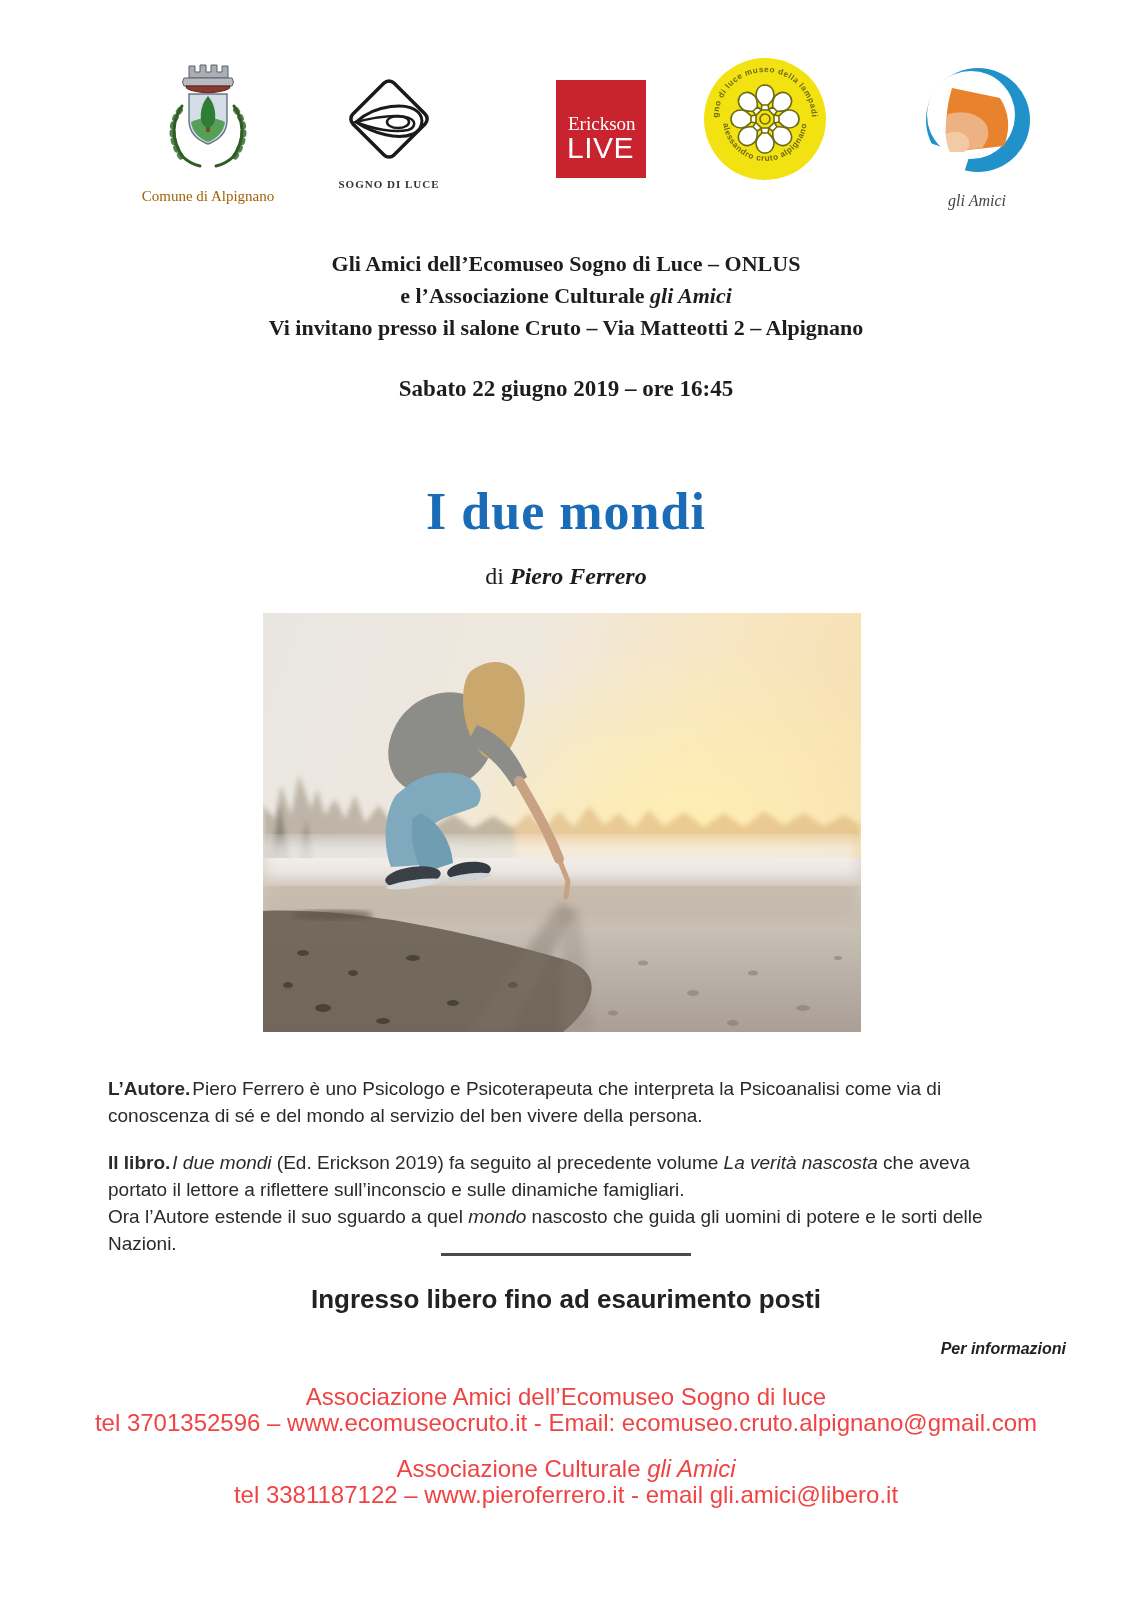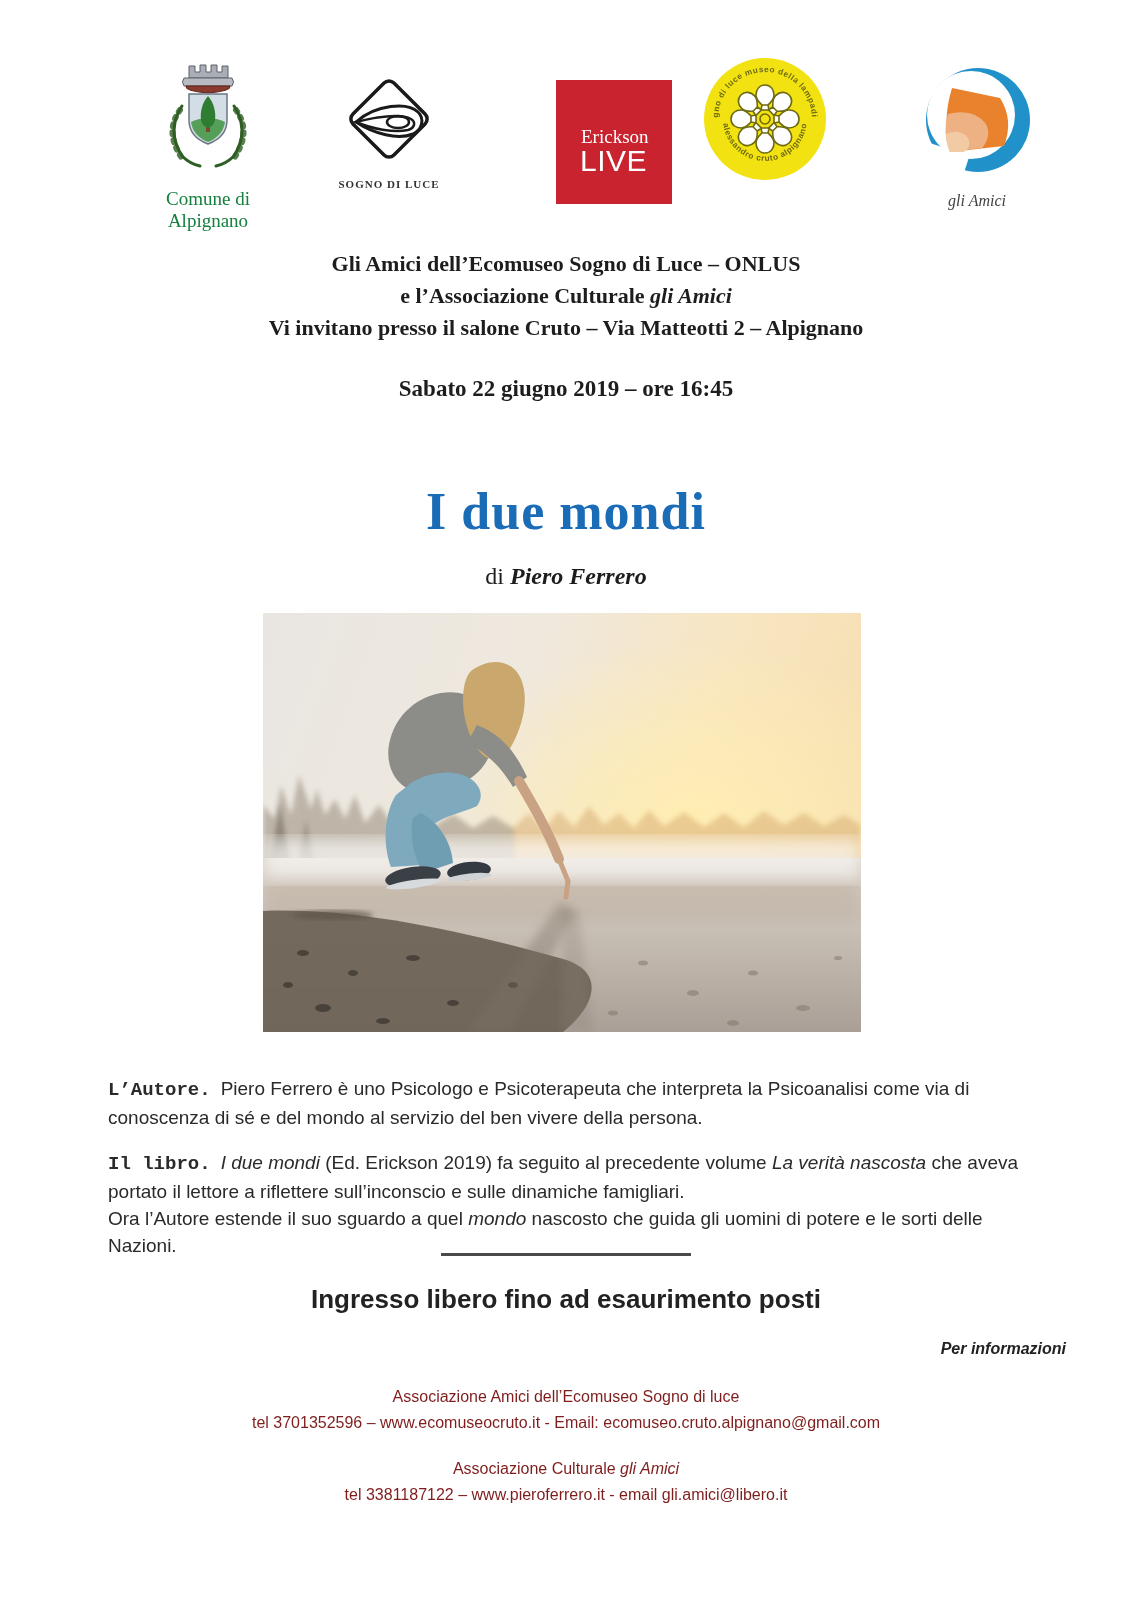--- a/index.html
+++ b/index.html
@@ -4,25 +4,25 @@
 <style>
   html,body{margin:0;padding:0;background:#888;}
   .page{position:relative;width:1132px;height:1600px;background:#ffffff;margin:0 auto;
         font-family:"Liberation Serif","DejaVu Serif",serif;color:#1d1d1d;overflow:hidden;}
   .sans{font-family:"Liberation Sans","DejaVu Sans",sans-serif;}
 
   
   .logos{position:absolute;left:0;top:52px;width:1132px;height:160px;}
   .logo-block{position:absolute;text-align:center;}
   .logo-comune{left:138px;top:8px;width:140px;}
-  .logo-comune .cap{font-size:19px;margin-top:2px;color:#15803d;font-family:Liberation Serif, serif;}
+  .logo-comune .cap{font-size:15px;margin-top:2px;color:#a16207;font-family:Liberation Serif, serif;}
   .logo-sogno{left:324px;top:22px;width:130px;}
   .logo-sogno .cap{font-size:11px;letter-spacing:1px;color:#333;margin-top:0;font-weight:600;}
   .logo-erickson{left:556px;top:28px;width:90px;height:98px;background:#c8232f;
-                 color:#fff;text-align:left;padding:13px;}
+                 color:#fff;text-align:left;padding:0;}
   .logo-erickson .er1{font-size:19px;margin:34px 0 0 12px;line-height:20px;}
   .logo-erickson .er2{font-family:"Liberation Sans","DejaVu Sans",sans-serif;
                       font-weight:normal;font-size:30px;margin:0 0 0 11px;line-height:28px;letter-spacing:0.5px;}
   .logo-lampadina{left:702px;top:2px;width:126px;}
   .logo-amici{left:912px;top:10px;width:130px;}
   .logo-amici .cap{font-style:italic;font-size:16px;color:#444;margin-top:2px;}
 
   
   .hdr{position:absolute;left:66px;width:1000px;text-align:center;margin-top:20px;}
   .hdr-lines{top:228px;font-size:22px;font-weight:700;line-height:32px;}
@@ -30,30 +30,30 @@
   .intro-line{top:420px;font-size:21px;}
   .book-title{top:462px;font-size:52px;font-weight:700;color:#1b6cb7;letter-spacing:1px;}
   .book-byline{top:543px;font-size:24px;}
   .book-byline b{font-style:italic;}
 
   
   .photo{position:absolute;left:263px;top:613px;width:598px;height:419px;overflow:hidden;}
 
   
   .para{position:absolute;left:108px;width:918px;font-size:19px;line-height:27px;color:#2a2a2a;}
-  .para b.lbl{margin-right:10px;font-family:Liberation Mono, monospace;}
+  .para b.lbl{margin-right:2px;}
   .para-author{top:1056px;}
   .para-book{top:1130px;}
 
   .divider{position:absolute;left:441px;top:1253px;width:250px;border-top:3px solid #4a4a4a;}
   .free-entry{position:absolute;left:66px;top:1284px;width:1000px;text-align:center;
               font-size:26px;font-weight:bold;color:#222;}
   .per-info{position:absolute;left:66px;top:1340px;width:1000px;text-align:right;
             font-size:16px;font-weight:bold;font-style:italic;color:#222;}
-  .contact{position:absolute;left:66px;width:1000px;text-align:center;font-size:16px;line-height:26px;color:#7f1d1d;}
+  .contact{position:absolute;left:66px;width:1000px;text-align:center;font-size:24px;line-height:26px;color:#ef4444;}
   .contact-1{top:1384px;}
   .contact-2{top:1456px;}
 </style>
 </head>
 <body>
 
 <div class="page">
 
   <div class="logos">
 

